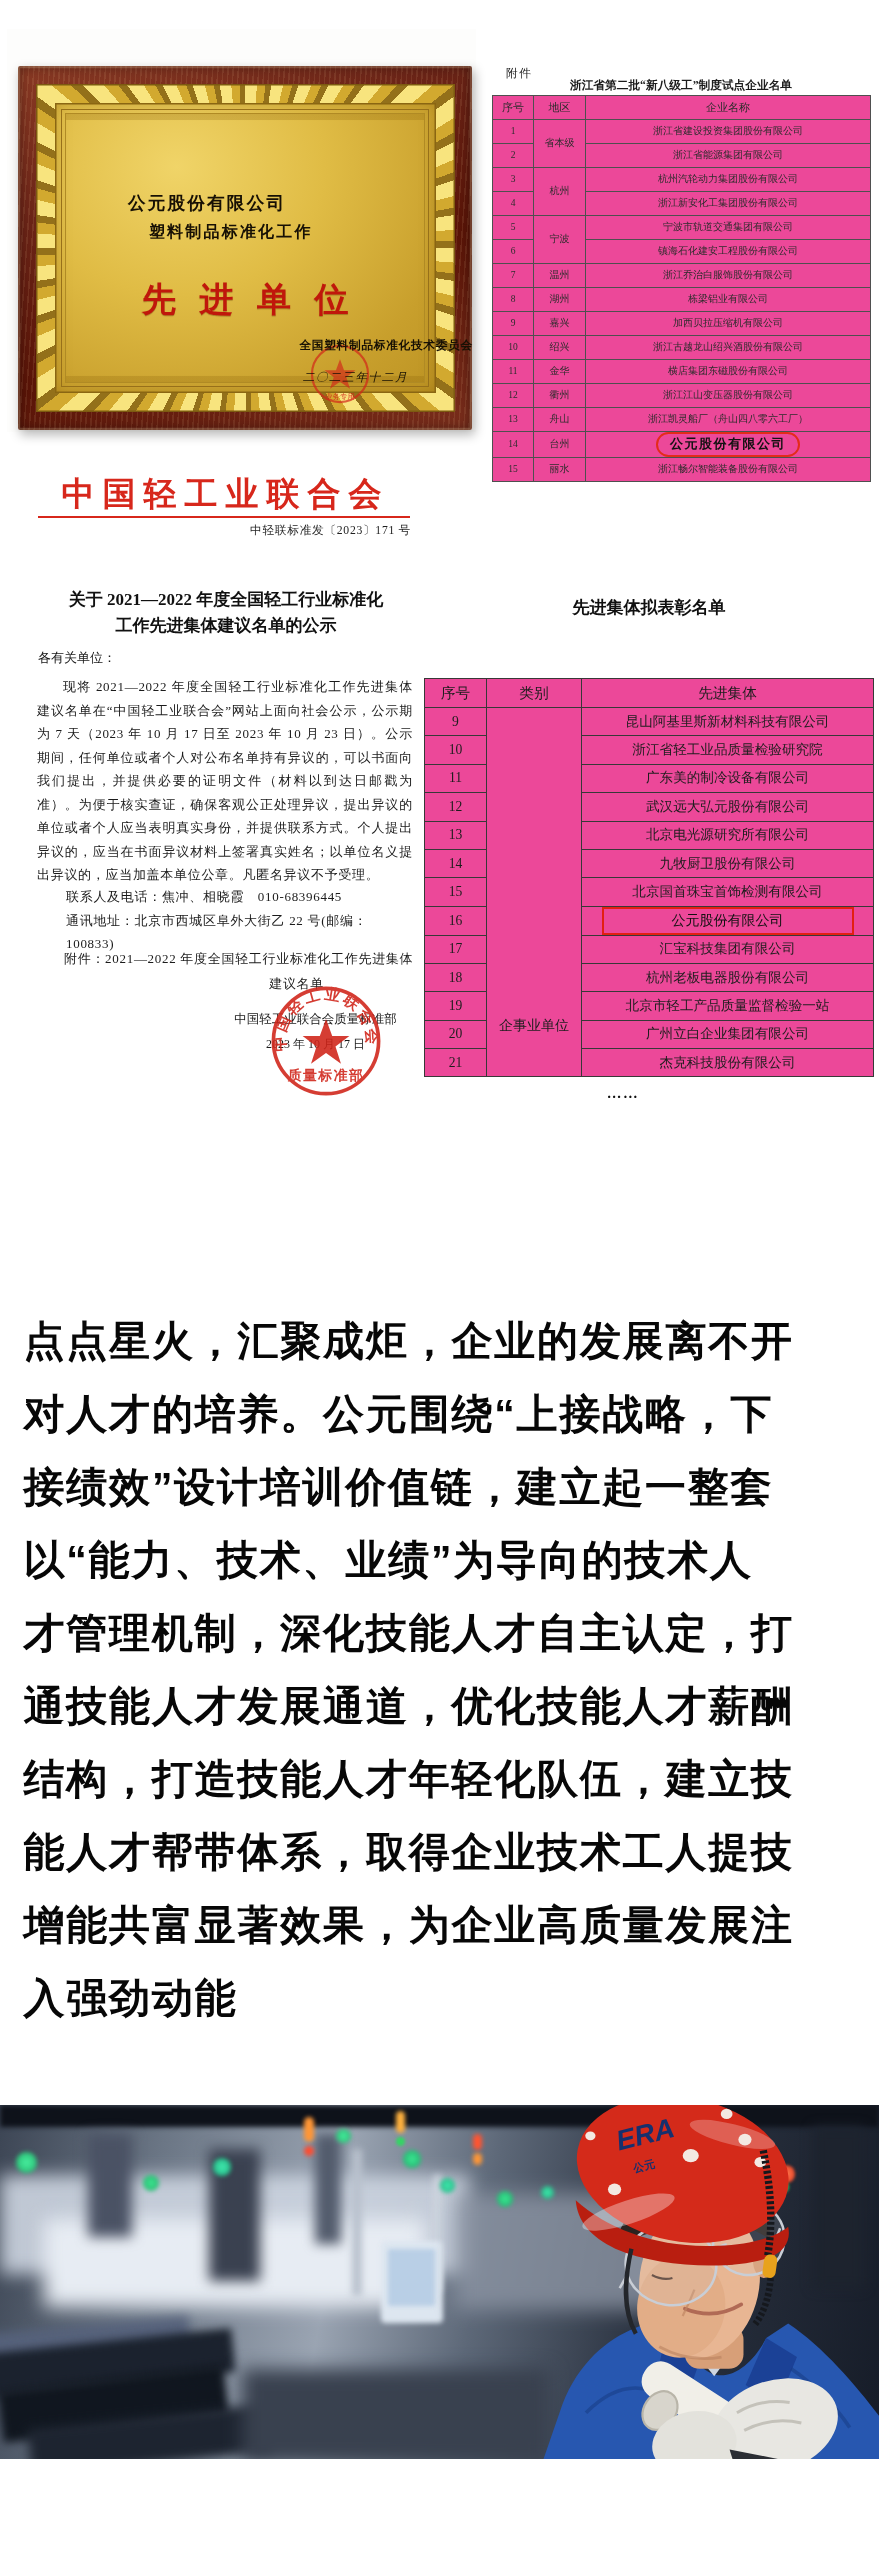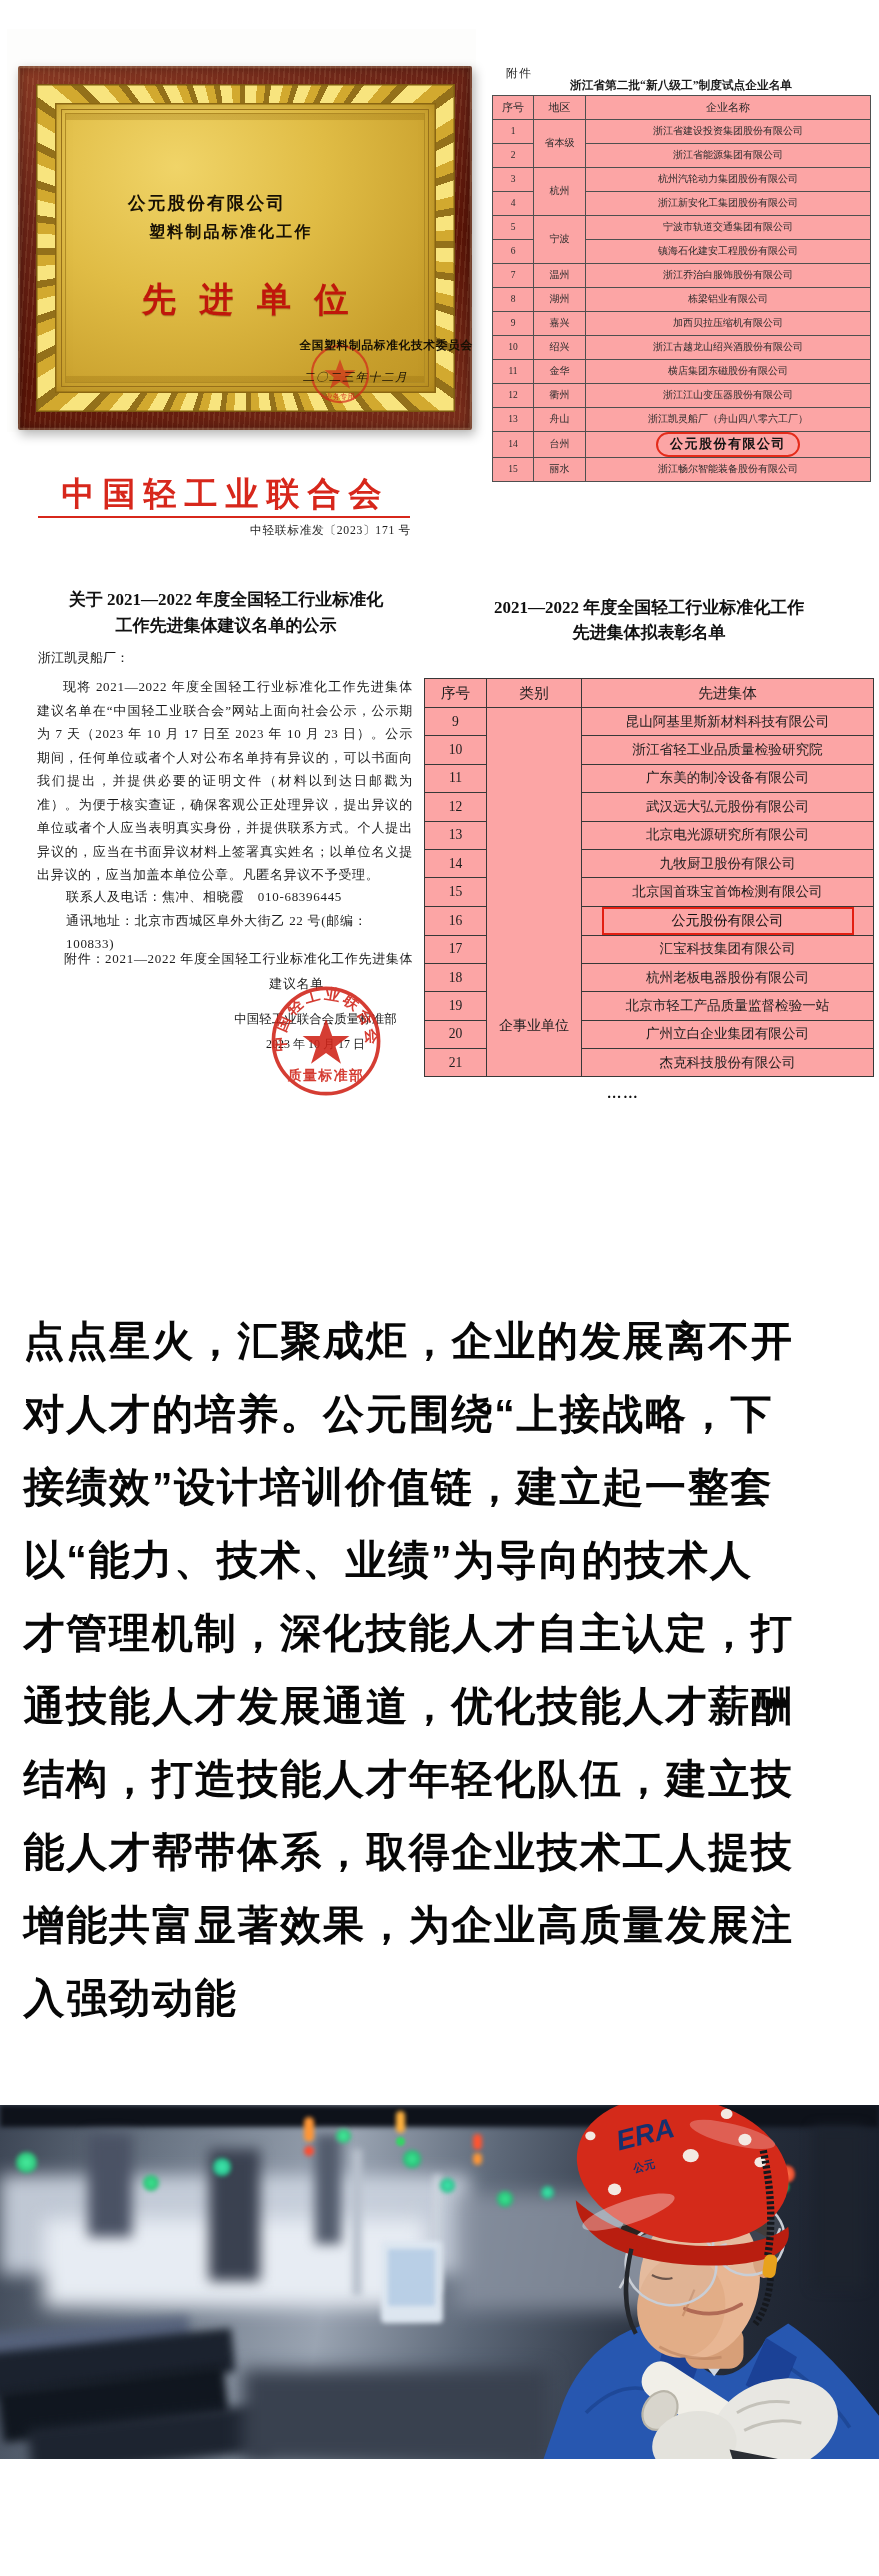--- a/index.html
+++ b/index.html
@@ -34,21 +34,21 @@
   .p-award   { left:0; right:0; top:174px; text-align:center; font-size:34px; font-weight:700;
                color:#c0170b; letter-spacing:23.5px; text-indent:23.5px; text-shadow:0 0.7px 0.7px rgba(90,40,0,.35); }
   .p-committee { left:183px; width:235px; top:235px; text-align:right; font-size:11.7px; font-weight:600; letter-spacing:0.7px; }
   .p-date    { left:220px; width:161px; top:267px; text-align:center; font-size:11.7px; letter-spacing:1.5px;font-style:italic; }
   .p-seal { position:absolute; left:254px; top:240px; width:62px; height:62px; z-index:2; opacity:.85; }
 
   
   .att-label { left:506px; top:66px; font-size:11.7px; color:#222; font-family:"Liberation Serif", serif; letter-spacing:1.5px; }
   .t1-title { left:492px; top:78px; width:378px; text-align:center; font-size:11.7px; font-weight:700;
               color:#1c1c1c; font-family:"Liberation Serif", serif; }
-  table.doc { border-collapse:collapse; table-layout:fixed; background:#fca5a5; }
+  table.doc { border-collapse:collapse; table-layout:fixed; background:#ec4899; }
   table.doc td, table.doc th { overflow:hidden; white-space:nowrap; }
   .t1 { left:492px; top:95px; width:378px; font-family:"Liberation Serif", serif; }
   .t1 th, .t1 td { border:0.7px solid #4f4f4f; text-align:center; vertical-align:middle; color:#2c2c2c; }
   .t1 th { height:23.5px; font-size:11px; font-weight:500; }
   .t1 td { height:24px; font-size:10px; }
   .t1 td.no { font-size:9.5px; }
   .oval-hl { display:inline-block; padding:1.5px 11.7px; border:2.2px solid #e42b1a; border-radius:22px;
              font-size:13px; font-weight:700; letter-spacing:1.5px; color:#111; }
 
   
@@ -213,21 +213,21 @@
   </tbody>
     </table>
 
   <div class="abs org-title">中国轻工业联合会</div>
   <div class="abs red-rule"></div>
   <div class="abs doc-no">中轻联标准发〔2023〕171 号</div>
   <div class="abs doc-title">
     <div>关于 2021—2022 年度全国轻工行业标准化</div>
     <div>工作先进集体建议名单的公示</div>
   </div>
-  <div class="abs salutation">浙江凯灵船厂：</div>
+  <div class="abs salutation">各有关单位：</div>
   <div class="abs letter-body">现将 2021—2022 年度全国轻工行业标准化工作先进集体建议名单在“中国轻工业联合会”网站上面向社会公示，公示期为 7 天（2023 年 10 月 17 日至 2023 年 10 月 23 日）。公示期间，任何单位或者个人对公布名单持有异议的，可以书面向我们提出，并提供必要的证明文件（材料以到达日邮戳为准）。为便于核实查证，确保客观公正处理异议，提出异议的单位或者个人应当表明真实身份，并提供联系方式。个人提出异议的，应当在书面异议材料上签署真实姓名；以单位名义提出异议的，应当加盖本单位公章。凡匿名异议不予受理。</div>
   <div class="abs letter-contacts">
     <div>联系人及电话：焦冲、相晓霞　010-68396445</div>
     <div>通讯地址：北京市西城区阜外大街乙 22 号(邮编：100833)</div>
   </div>
   <div class="abs letter-att1">附件：2021—2022 年度全国轻工行业标准化工作先进集体</div>
   <div class="abs letter-att2">建议名单</div>
   <div class="abs signer">中国轻工业联合会质量标准部</div>
   <div class="abs sign-date">2023 年 10 月 17 日</div>
   <div class="abs org-seal">
@@ -238,21 +238,20 @@
       <circle cx="78" cy="78" r="72" fill="none" stroke="#d02318" stroke-width="5"></circle>
       <text font-size="21" font-weight="bold" fill="#d02318" letter-spacing="4">
         <textPath href="#sealArc" startOffset="0%">中国轻工业联合会</textPath>
       </text>
       <path d="M78 48 L86.5 71 L110 71 L91 85.5 L98.5 109 L78 94.5 L57.5 109 L65 85.5 L46 71 L69.5 71 Z" fill="#d02318"></path>
       <text x="78" y="132" text-anchor="middle" font-size="19" font-weight="bold" fill="#d02318" letter-spacing="2">质量标准部</text>
     </svg>
   </div>
 
   <div class="abs t2-title">
-    <div>2021—2022 年度全国轻工行业标准化工作</div>
     <div>先进集体拟表彰名单</div>
   </div>
   <table class="abs doc t2">
     <colgroup>
         <col style="width:62px">
         <col style="width:95px">
         <col style="width:292px">
       </colgroup>
     <tbody>
         <tr>

